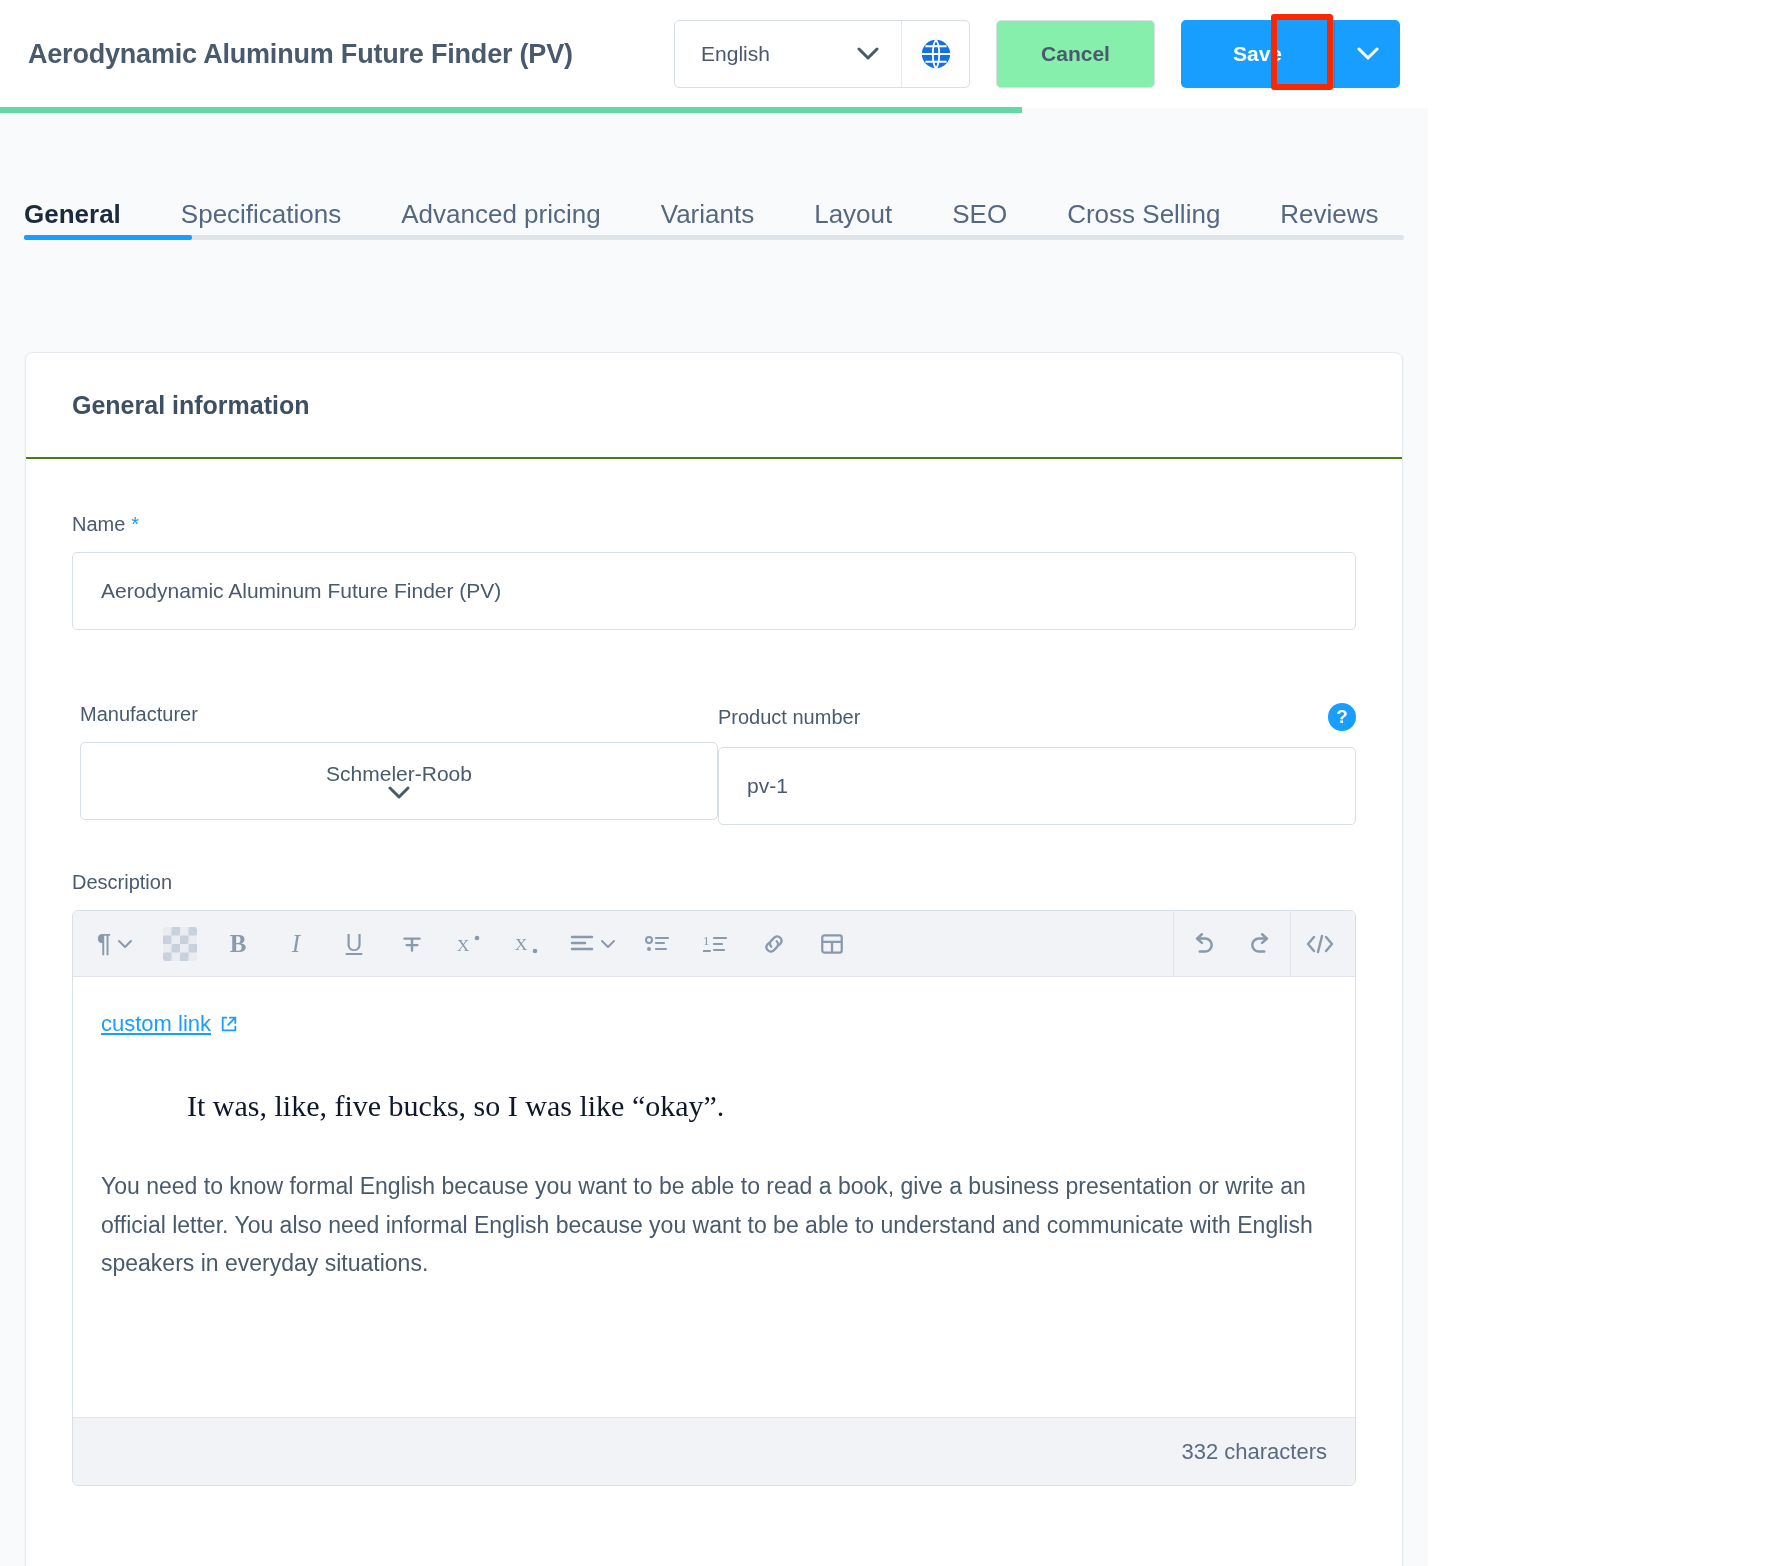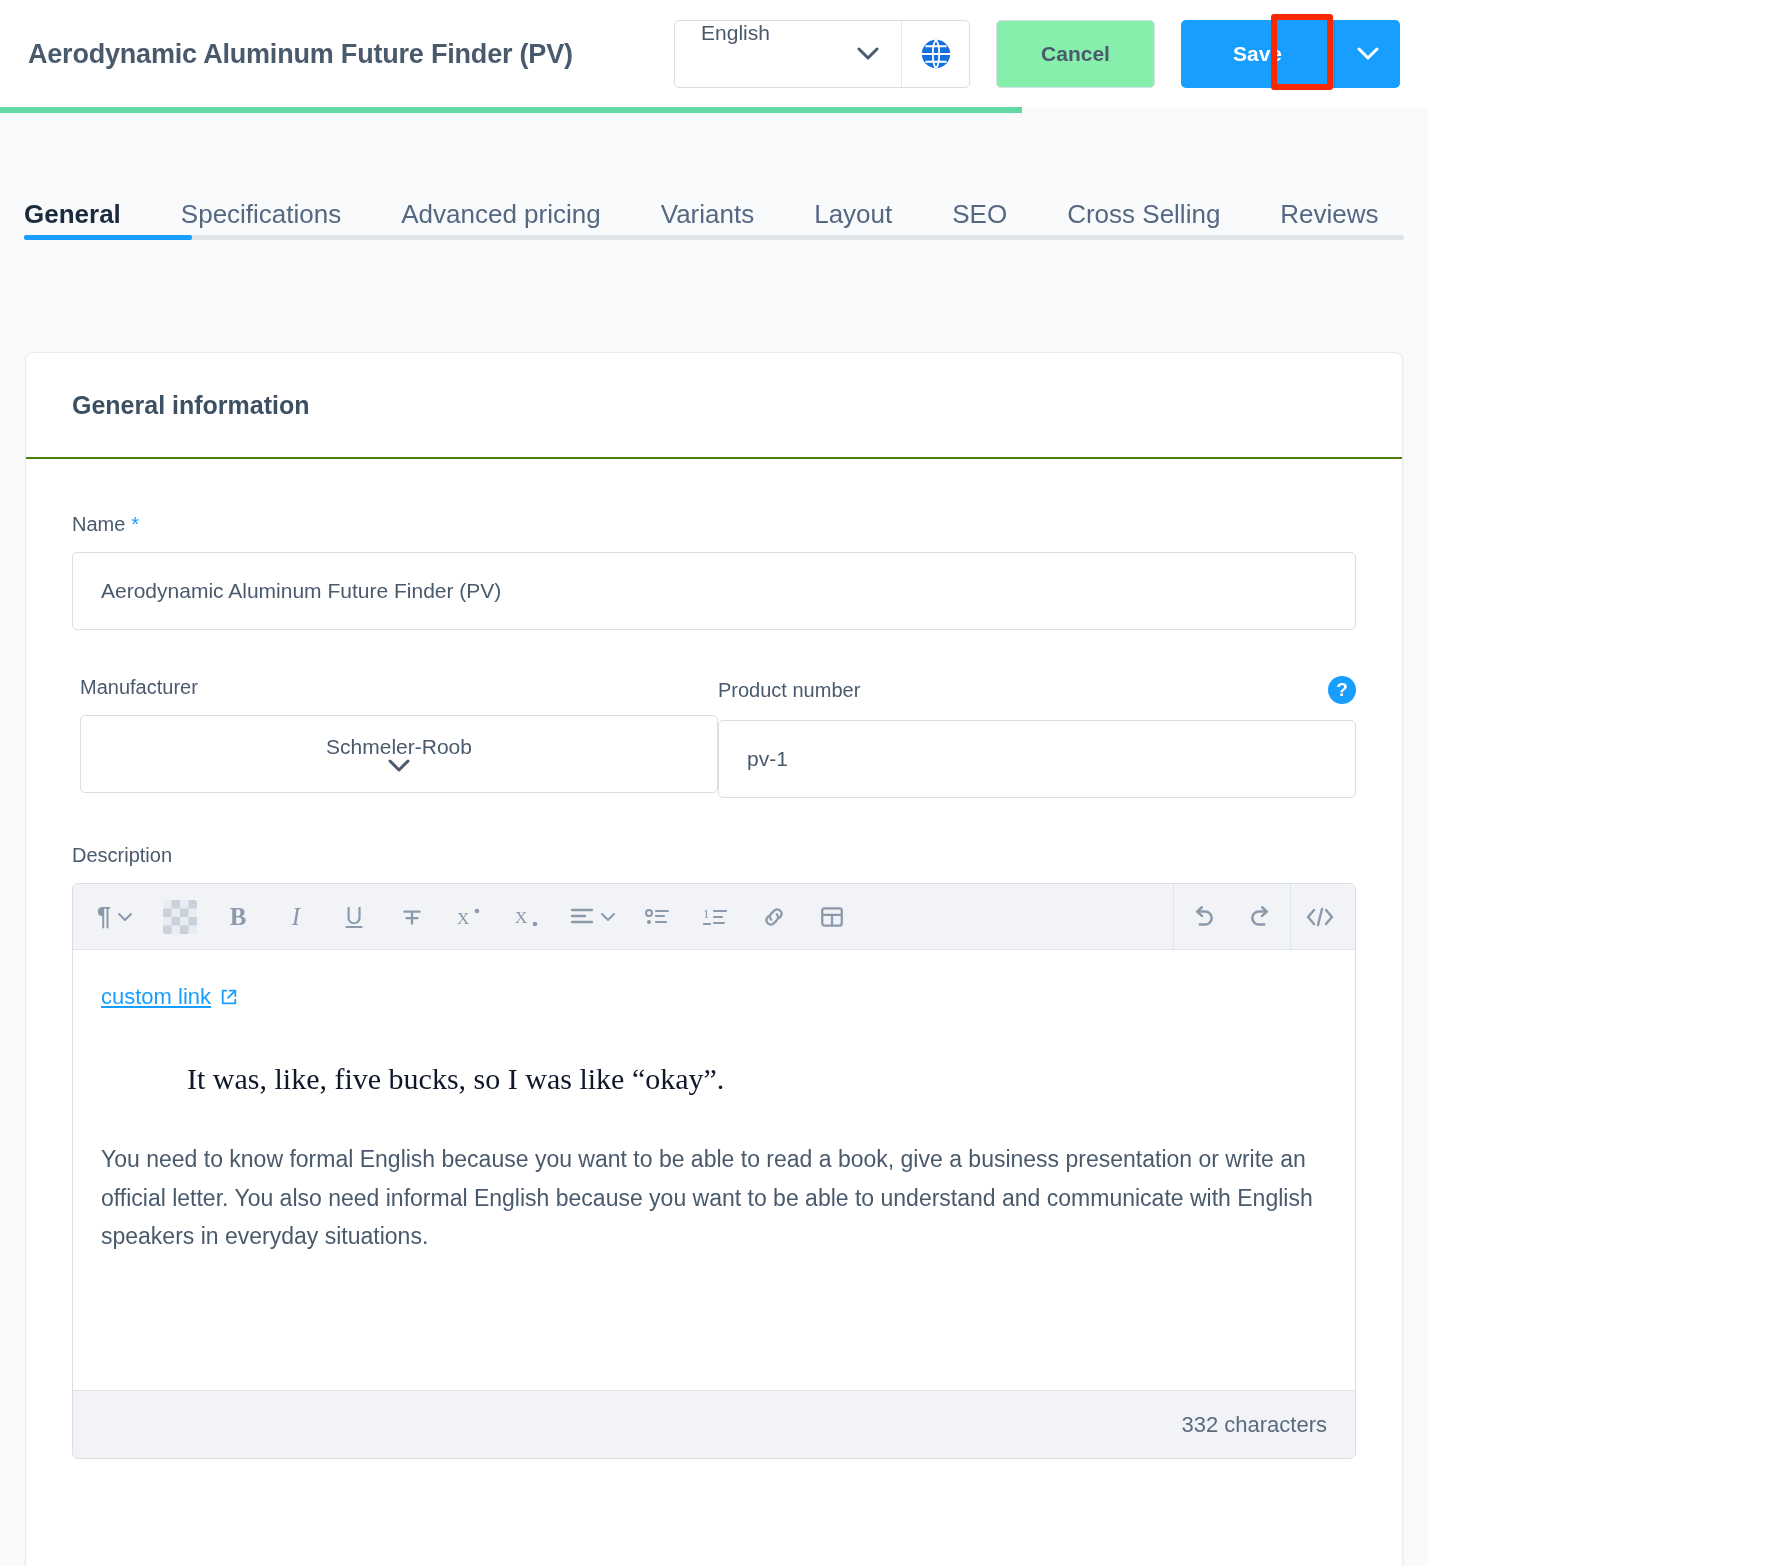--- a/index.html
+++ b/index.html
@@ -25,21 +25,21 @@
   }
   .sb-spacer { flex: 1 1 auto; }
   .sb-actions { display: flex; align-items: center; gap: 0; }
 
   .lang-group {
     display: flex; align-items: stretch;
     border: 1px solid #d8dfe5; border-radius: 5px;
     background: #fff; height: 68px; overflow: hidden;
   }
   .lang-select {
-    display: flex; justify-content: space-between;
+    display: flex; align-items: center; justify-content: space-between;
     min-width: 226px; padding: 0 22px 0 26px;
     font-size: 21px; color: #4a5a6d;
   }
   .lang-select .chev { margin-left: 24px; display: flex; align-items: center; }
   .lang-globe-wrap {
     width: 68px; display: flex; align-items: center; justify-content: center;
     border-left: 1px solid #e4e9ee;
   }
   .globe-highlight {
     position: absolute; left: 1271px; top: 14px;
@@ -111,21 +111,21 @@
     display: flex; align-items: center;
   }
   .req { color: #189eff; margin-left: 6px; }
 
   .input {
     width: 100%; height: 78px; border: 1px solid #d8dfe5; border-radius: 5px;
     background: #fff; display: flex; align-items: center; padding: 0 28px;
     font-size: 21px; color: #4a5a6d;
   }
   .select { justify-content: center; flex-direction: column; }
-  .row2 { display: flex; margin-top: 46px; padding-left: 8px; }
+  .row2 { display: flex; margin-top: 73px; padding-left: 8px; }
   .col { flex: 1 1 0; min-width: 0; }
   .label-row { display: flex; align-items: center; justify-content: space-between; }
   .help-dot {
     width: 28px; height: 28px; border-radius: 50%; background: #189eff;
     color: #fff; font-size: 19px; font-weight: bold;
     display: flex; align-items: center; justify-content: center;
   }
 
   
   .editor-block { margin-top: 46px; }

